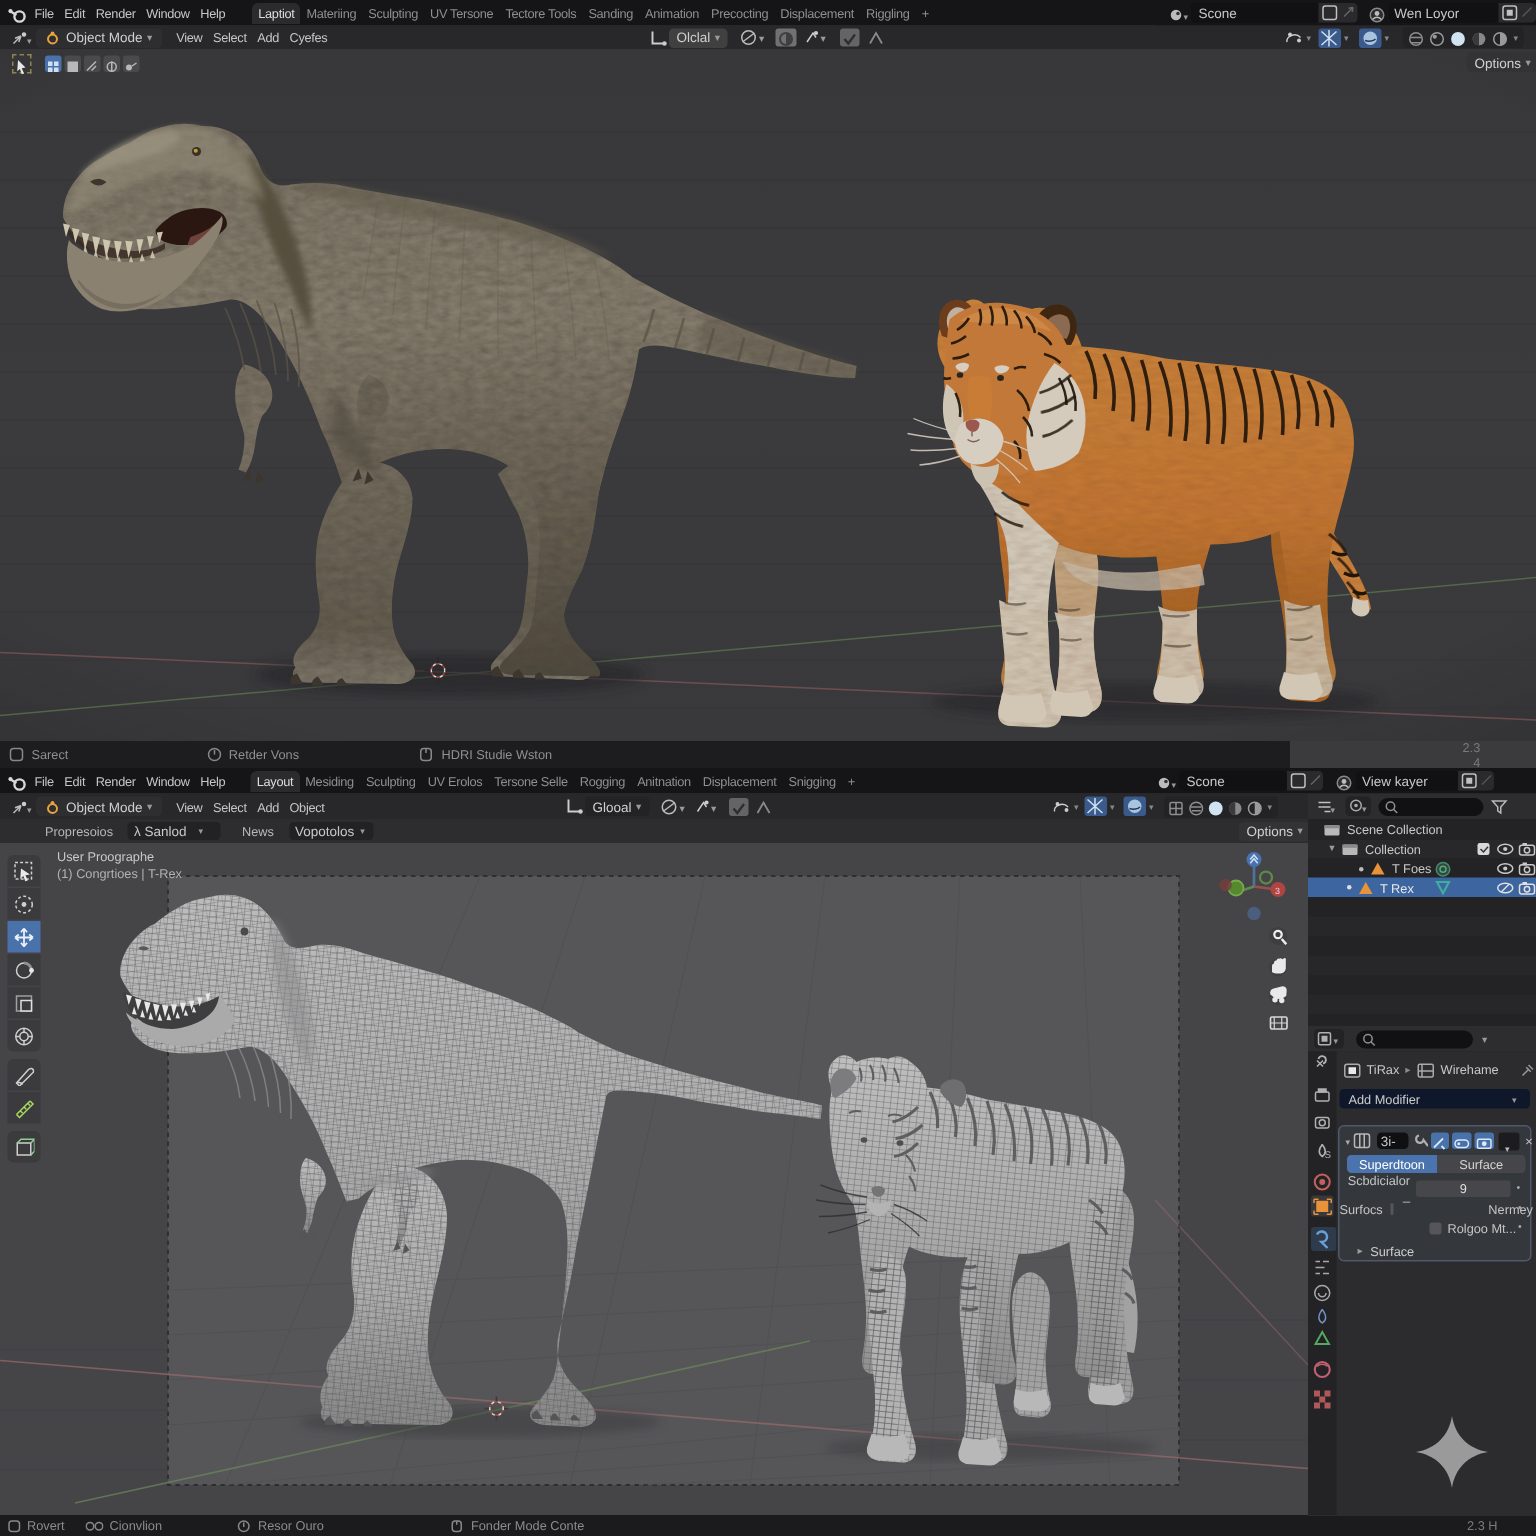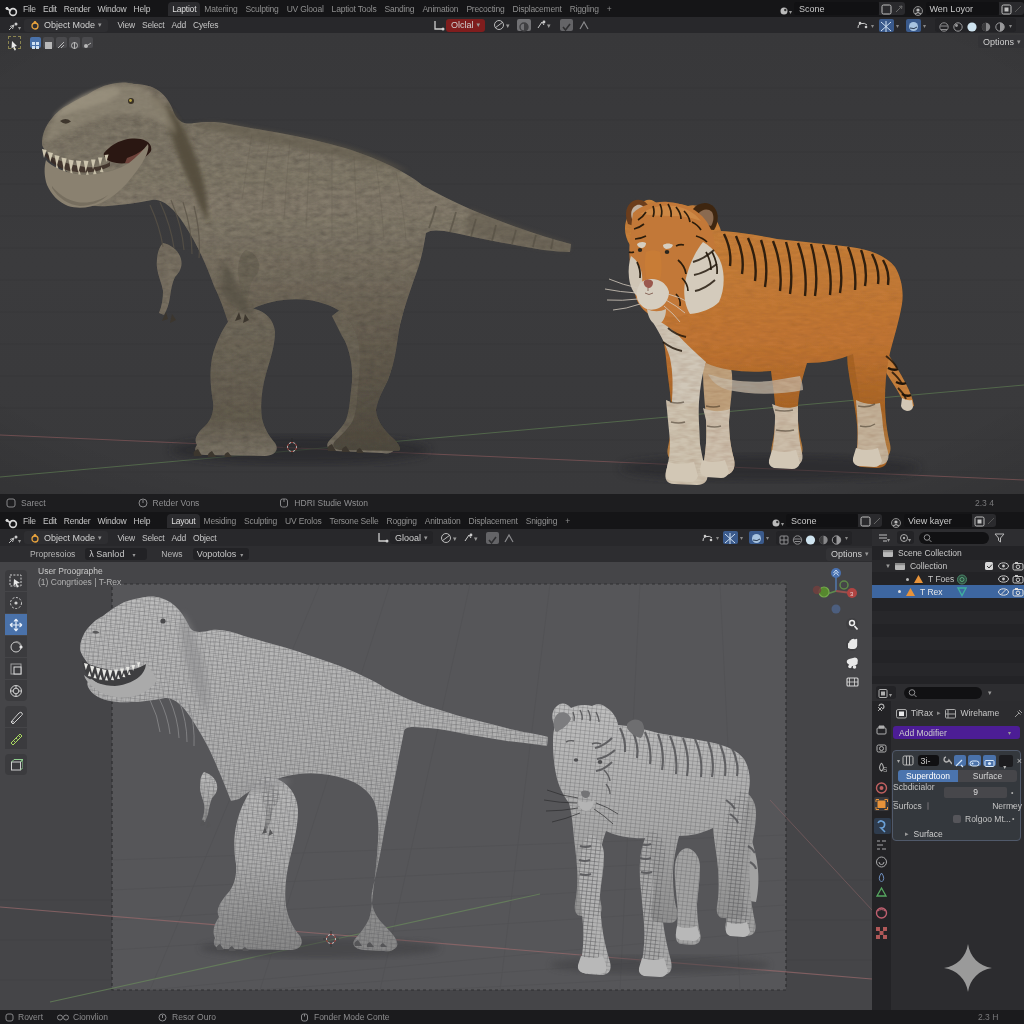--- a/index.html
+++ b/index.html
@@ -26,22 +26,22 @@
       </svg>
   </span>
   <span class="menu" style="margin-left:5px;">File</span>
   <span class="menu">Edit</span>
   <span class="menu">Render</span>
   <span class="menu">Window</span>
   <span class="menu">Help</span>
   <span class="tab act" style="margin-left:11px;">Laptiot</span>
   <span class="tab">Materiing</span>
   <span class="tab">Sculpting</span>
-  <span class="tab">UV Glooal</span>
-  <span class="tab">Laptiot Tools</span>
+  <span class="tab">UV Tersone</span>
+  <span class="tab">Tectore Tools</span>
   <span class="tab">Sanding</span>
   <span class="tab">Animation</span>
   <span class="tab">Precocting</span>
   <span class="tab">Displacement</span>
   <span class="tab">Riggling</span>
   <span class="tab">+</span>
 </div>
 
 <div class="abs row" style="left:770;top:0px;width:254px;height:17px;background:#151517;left:770px;">
   <span class="ic" style="width:16px;height:11px;margin-left:8px;">
@@ -83,21 +83,21 @@
     Object Mode<span class="caret">▾</span></span>
   <span class="menu" style="margin-left:10px;">View</span>
   <span class="menu">Select</span>
   <span class="menu">Add</span>
   <span class="menu">Cyefes</span>
   <span class="row" style="position:absolute;left:432px;">
     <svg width="14" height="11">
         <path d="M3 1 v8 h8" stroke="#ccc" fill="none" stroke-width="1.3"></path>
         <circle cx="11" cy="9" r="1.5" fill="#ccc"></circle>
       </svg>
-    <span class="btn" style="height:13px;padding:0 5px;background:#7f1d1d;text-align:right;">Olclal<span class="caret">▾</span></span>
+    <span class="btn" style="height:13px;padding:0 5px;background:#404040;text-align:right;">Olclal<span class="caret">▾</span></span>
     <svg width="22" height="12" style="margin-left:6px;">
         <circle cx="8" cy="6" r="4.5" fill="none" stroke="#bbb"></circle>
         <path d="M4 9 L12 3" stroke="#bbb"></path>
         <text x="15" y="9" font-size="7" fill="#999">▾</text>
       </svg>
     <span class="ic" style="width:14px;height:12px;background:#717174;border-radius:2px;margin-left:4px;"><svg width="14" height="12">
           <circle cx="7" cy="6" r="4" fill="none" stroke="#3f3f42" stroke-width="1.4"></circle>
           <path d="M7 2 a4 4 0 0 1 0 8" fill="#3f3f42"></path>
         </svg></span>
     <svg width="20" height="12" style="margin-left:3px;">
@@ -492,21 +492,21 @@
         <circle cx="5.5" cy="5.5" r="3" fill="none" stroke="#b8b8b8"></circle>
         <path d="M5.5 2 v7" stroke="#b8b8b8"></path>
       </svg></span>
   <span class="ic" style="margin-left:2px;width:11px;height:11px;background:#4a4a4d;border-radius:2px;"><svg width="11" height="11">
         <circle cx="4" cy="6" r="2" fill="#b8b8b8"></circle>
         <path d="M6 5 l3-2" stroke="#b8b8b8"></path>
       </svg></span>
   <span class="btn" style="position:absolute;left:978px;top:0;height:13px;padding:0 5px;background:#333336;">Options<span class="caret">▾</span></span>
 </div>
 
-<div class="abs row" style="left:0;top:494px;width:1024px;height:18px;background:#1d1d1f;color:#909092;font-size:8.5px;">
+<div class="abs row" style="left:0;top:494px;width:860px;height:18px;background:#1d1d1f;color:#909092;font-size:8.5px;">
   <svg width="10" height="10" style="margin-left:6px;">
       <rect x="1" y="1" width="8" height="8" rx="2" fill="none" stroke="#88888a"></rect>
     </svg>
   <span style="margin-left:5px;">Sarect</span>
   <svg width="10" height="10" style="margin-left:92px;">
       <circle cx="5" cy="5" r="4" fill="none" stroke="#88888a"></circle>
       <path d="M5 2 v3" stroke="#88888a"></path>
     </svg>
   <span style="margin-left:5px;">Retder Vons</span>
   <svg width="10" height="10" style="margin-left:80px;">
@@ -1125,21 +1125,21 @@
       <svg width="13" height="11">
           <rect x="1.5" y="1.5" width="10" height="8.5" rx="1" fill="none" stroke="#aaa"></rect>
           <path d="M4 1.5 v8.5 M1.5 6 h10" stroke="#aaa"></path>
         </svg>
       <span style="margin-left:3px;">Wirehame</span>
       <svg width="11" height="11" style="position:absolute;left:122px;">
           <path d="M2 9 L6 5 M6 2 l3 3 M4.5 3.5 l3 3" stroke="#999" fill="none"></path>
         </svg>
     </div>
 
-    <div class="abs row" style="left:21px;top:25px;width:127px;height:13px;background:#4c1d95;border-radius:3px;color:#cdcdcd;font-size:8.5px;">
+    <div class="abs row" style="left:21px;top:25px;width:127px;height:13px;background:#0f172a;border-radius:3px;color:#cdcdcd;font-size:8.5px;">
       <span style="margin-left:6px;">Add Modifier</span>
       <span style="position:absolute;left:115px;color:#999;font-size:6px;">▾</span>
     </div>
 
     <div class="abs" style="left:20px;top:49px;width:129px;height:91px;background:#34383d;border:1px solid #50596a;border-radius:4px;">
       <div class="abs row" style="left:0;top:3px;width:129px;height:13px;">
         <span style="margin-left:4px;color:#aaa;font-size:6px;">▾</span>
         <svg width="12" height="11" style="margin-left:2px;">
             <rect x="1" y="1" width="10" height="9" rx="1.5" fill="none" stroke="#b8b8b8"></rect>
             <path d="M4.5 1 v9 M7.5 1 v9" stroke="#b8b8b8"></path>
@@ -1160,21 +1160,21 @@
               <circle cx="6.5" cy="5.5" r="1.6" fill="#d8e8f8"></circle>
             </svg></span>
         <span class="ic" style="width:14px;height:12px;background:#1c1c1f;border-radius:2px;margin-left:3px;"><span style="color:#bbb;font-size:6px;margin-left:4px;">▾</span></span>
         <span style="color:#b8b8b8;font-size:9px;margin-left:4px;">×</span>
       </div>
       <div class="abs row" style="left:5px;top:19px;width:119px;height:12px;font-size:8.5px;">
         <span class="row" style="width:60px;height:12px;background:#4b74ae;border-radius:3px 0 0 3px;color:#fff;justify-content:center;">Superdtoon</span>
         <span class="row" style="width:59px;height:12px;background:#46464a;border-radius:0 3px 3px 0;color:#d4d4d4;justify-content:center;">Surface</span>
       </div>
       <div class="abs row" style="left:0;top:35px;width:129px;height:12px;font-size:8.5px;color:#c4c4c4;">
-        <span style="width:47px;text-align:left;">Scbdicialor _</span>
+        <span style="width:47px;text-align:right;">Scbdicialor _</span>
         <span class="row" style="width:63px;height:11px;background:#47474b;border-radius:2px;margin-left:4px;color:#ddd;justify-content:center;">9</span>
         <span style="color:#aaa;margin-left:4px;font-size:7px;">•</span>
       </div>
       <div class="abs row" style="left:0;top:49px;width:129px;height:11px;font-size:8.5px;color:#c4c4c4;">
         <span style="width:47px;text-align:right;">Surfocs</span>
         <span style="width:8px;height:8px;background:#55555a;border-radius:2px;margin-left:5px;"></span>
         <span style="margin-left:16px;padding-left:47px;">Nermey</span>
         <span style="position:absolute;left:119px;color:#aaa;font-size:7px;">•</span>
       </div>
       <div class="abs row" style="left:0;top:62px;width:129px;height:11px;font-size:8.5px;color:#c4c4c4;">

